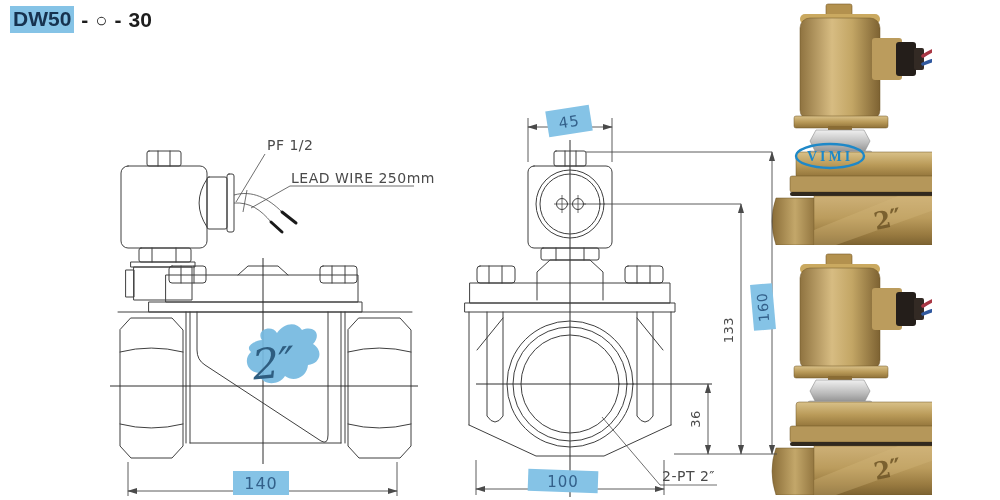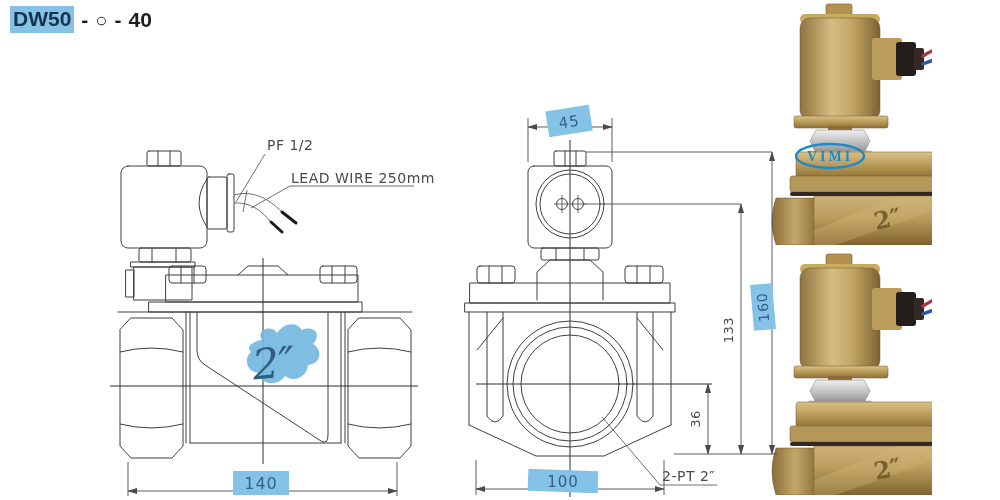--- a/index.html
+++ b/index.html
@@ -27,21 +27,21 @@
 </head>
 <body>
 
 <div class="canvas">
 
   <div class="title">
     <span class="model">DW50</span>
     <span>-</span>
     <span class="circle">○</span>
     <span>-</span>
-    <span>40</span>
+    <span>30</span>
   </div>
 
   <svg width="0" height="0" style="position:absolute" aria-hidden="true">
     <defs>
       <linearGradient id="gBrass" x1="0" y1="0" x2="0" y2="1">
         <stop offset="0" stop-color="#d9c189"></stop>
           <stop offset=".5" stop-color="#b99a58"></stop>
           <stop offset="1" stop-color="#8f7138"></stop>
       </linearGradient>
       <linearGradient id="gCoil" x1="0" y1="0" x2="1" y2="0">

